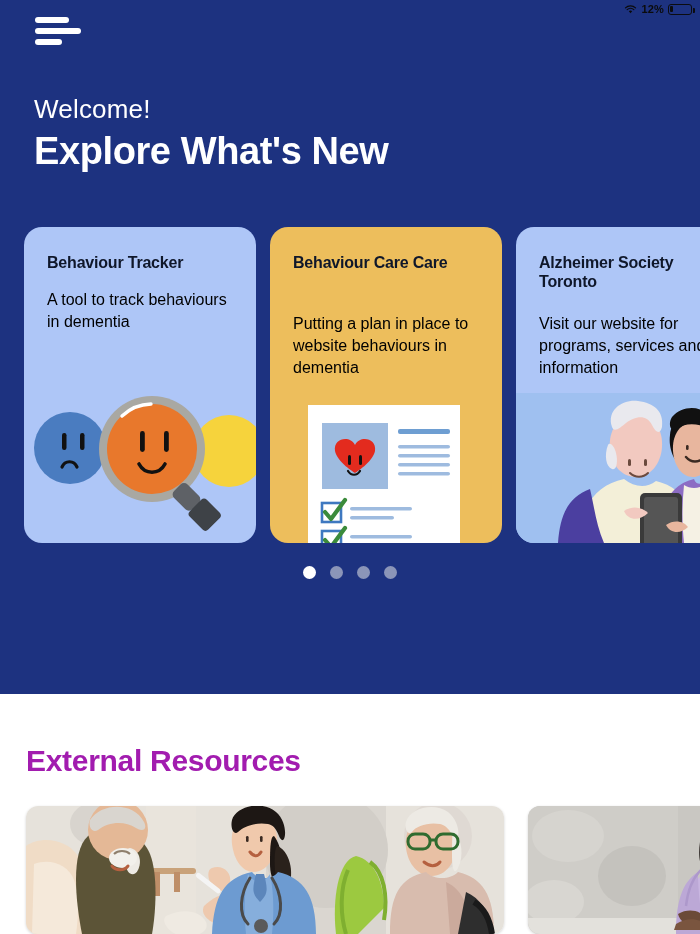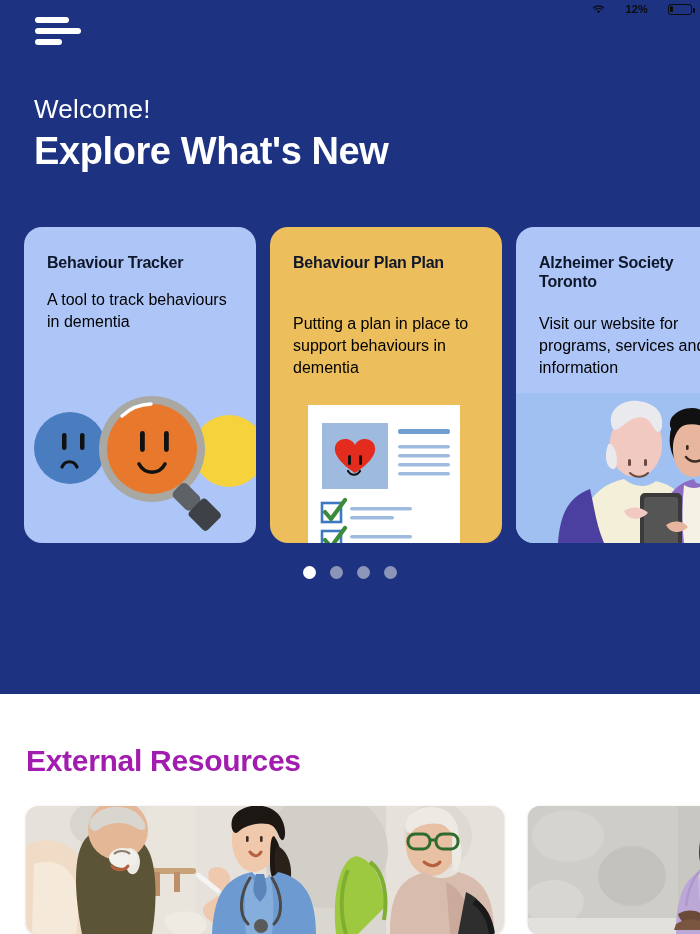--- a/index.html
+++ b/index.html
@@ -15,21 +15,21 @@
   #hero {
     position:absolute; left:0; top:0; width:700px; height:694px;
     background:#1D3280;
     overflow:hidden;
   }
 
   
   #statusbar {
     position:absolute; top:0; left:0; width:700px; height:18px;
     display:flex; align-items:center; justify-content:flex-end;
-    padding-right:8px; gap:20px;
+    padding-right:8px; gap:4px;
   }
   .sb-text { font-size:11px; color:#0b0b0b; font-weight:600; letter-spacing:.2px; }
   .wifi { width:13px; height:11px; display:block; }
   .batt { position:relative; width:24px; height:11px; border:1.3px solid #0b0b0b;
           border-radius:3px; opacity:.95; }
   .batt:after { content:""; position:absolute; right:-3.5px; top:3px; width:2px; height:5px;
           background:#0b0b0b; border-radius:0 1px 1px 0; }
   .batt-fill { position:absolute; left:1.4px; top:1.4px; bottom:1.4px; width:3px;
           background:#0b0b0b; border-radius:1px; }
 
@@ -145,22 +145,22 @@
         <path d="M98 23a44 44 0 0 1 29-12" stroke="#fff" stroke-width="3.4" fill="none" stroke-linecap="round"></path>
         <rect x="116" y="38" width="4.8" height="21" rx="2.4" fill="#111"></rect>
         <rect x="140" y="38" width="4.8" height="21" rx="2.4" fill="#111"></rect>
         <path d="M115 71c6 11 20 11 26 0" stroke="#111" stroke-width="3.6" fill="none" stroke-linecap="round"></path>
         <rect x="160" y="88" width="26" height="19" rx="5" transform="rotate(45 160 88)" fill="#5E6166"></rect>
         <rect x="180" y="104" width="26" height="24" rx="4" transform="rotate(45 180 104)" fill="#3E4247"></rect>
       </svg>
     </div>
 
     <div class="card" id="card-1">
-      <div class="card-title">Behaviour Plan Plan</div>
-      <div class="card-desc">Putting a plan in place to support behaviours in dementia</div>
+      <div class="card-title">Behaviour Care Care</div>
+      <div class="card-desc">Putting a plan in place to website behaviours in dementia</div>
       <svg class="card-art" viewBox="0 0 232 150" preserveAspectRatio="xMidYMax meet">
         <rect x="38" y="12" width="152" height="138" fill="#ffffff"></rect>
         <rect x="52" y="30" width="66" height="66" fill="#9EBBDF"></rect>
         <path d="M85 52c-5-10-22-7-20 6 2 11 20 22 20 22s18-11 20-22c2-13-15-16-20-6z" fill="#E32B1E"></path>
         <rect x="78" y="62" width="3" height="10" rx="1.5" fill="#111"></rect>
         <rect x="89" y="62" width="3" height="10" rx="1.5" fill="#111"></rect>
         <path d="M78 78c3 5 9 5 12 0" stroke="#111" stroke-width="2.2" fill="none" stroke-linecap="round"></path>
         <rect x="128" y="36" width="52" height="5" rx="2" fill="#6E9ED2"></rect>
         <rect x="128" y="52" width="52" height="3.6" rx="1.8" fill="#9EBBDF"></rect>
         <rect x="128" y="61" width="52" height="3.6" rx="1.8" fill="#9EBBDF"></rect>

